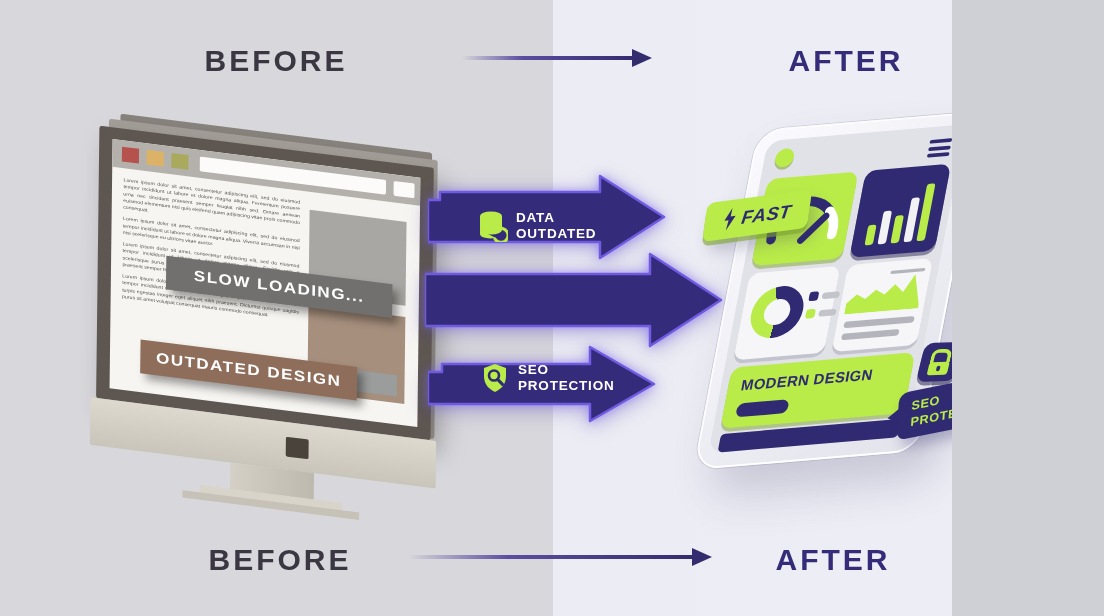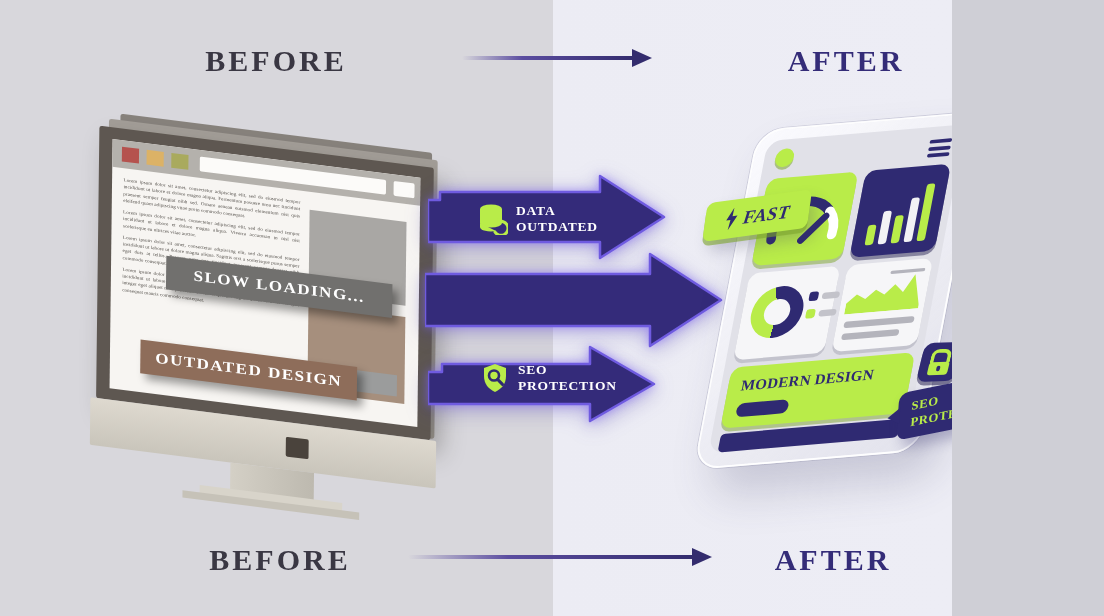--- a/index.html
+++ b/index.html
@@ -1,18 +1,18 @@
 <!DOCTYPE html>
 <html><head>
 <meta charset="utf-8">
 <style>
   html,body{margin:0;padding:0;background:#cfcfd6;}
   .stage{
     position:relative;width:952px;height:616px;overflow:hidden;
-    font-family:Liberation Serif, serif;
+    font-family:Liberation Sans, sans-serif;
     background:linear-gradient(90deg,#d8d7dc 0,#d8d7dc 553px,#ececf4 553px,#ededf5 100%);
   }
   
   .hlabel{position:absolute;width:200px;text-align:center;font-size:30px;font-weight:700;letter-spacing:3px;}
   .hl-dark{color:#3a3743;}
   .hl-purple{color:#342c78;}
   .conn-line{position:absolute;height:4px;border-radius:2px;background:linear-gradient(90deg,rgba(100,90,150,0),#5b4da0 35%,#332c6e);}
   .conn-head{position:absolute;width:0;height:0;border-top:9px solid transparent;border-bottom:9px solid transparent;border-left:20px solid #332c6e;}
   
   .monitor{position:absolute;left:0;top:0;width:370px;height:458px;transform:matrix(0.95,0.12,-0.01,0.82,92,110);transform-origin:0 0;z-index:2;}
@@ -132,21 +132,21 @@
       <div class="m-power"></div>
     </div>
     <div class="m-pedestal"></div>
     <div class="m-base1"></div>
     <div class="m-base2"></div>
   </div>
 
   <svg class="parrow" style="left:428px;top:172px;" width="240" height="90" viewBox="0 0 240 90">
     <path d="M0 28 H12 V20 H172 V4 L236 45 L172 86 V70 H0 Z" fill="#342b7a" stroke="#6f5be0" stroke-width="2.5" stroke-linejoin="round"></path>
   </svg>
-  <div class="arrow-label" style="left:478px;top:203px;">
+  <div class="arrow-label" style="left:478px;top:210px;">
     <svg width="30" height="32" viewBox="0 0 30 32">
       <ellipse cx="13" cy="6" rx="11" ry="4.5" fill="#b9ec49"></ellipse>
       <path d="M2,6 v7 a11,4.5 0 0 0 22,0 v-7" fill="#b9ec49"></path>
       <path d="M2,13 v7 a11,4.5 0 0 0 22,0 v-7" fill="#b9ec49"></path>
       <path d="M2,20 v4 a11,4.5 0 0 0 16,4" fill="#b9ec49"></path>
       <path d="M17,29 a7,7 0 1 0 3,-10" fill="none" stroke="#b9ec49" stroke-width="3" stroke-linecap="round"></path>
       <path d="M19,15 l6,2 l-5,5 Z" fill="#b9ec49"></path>
     </svg>
     <div class="txt">
       <span>DATA</span>

